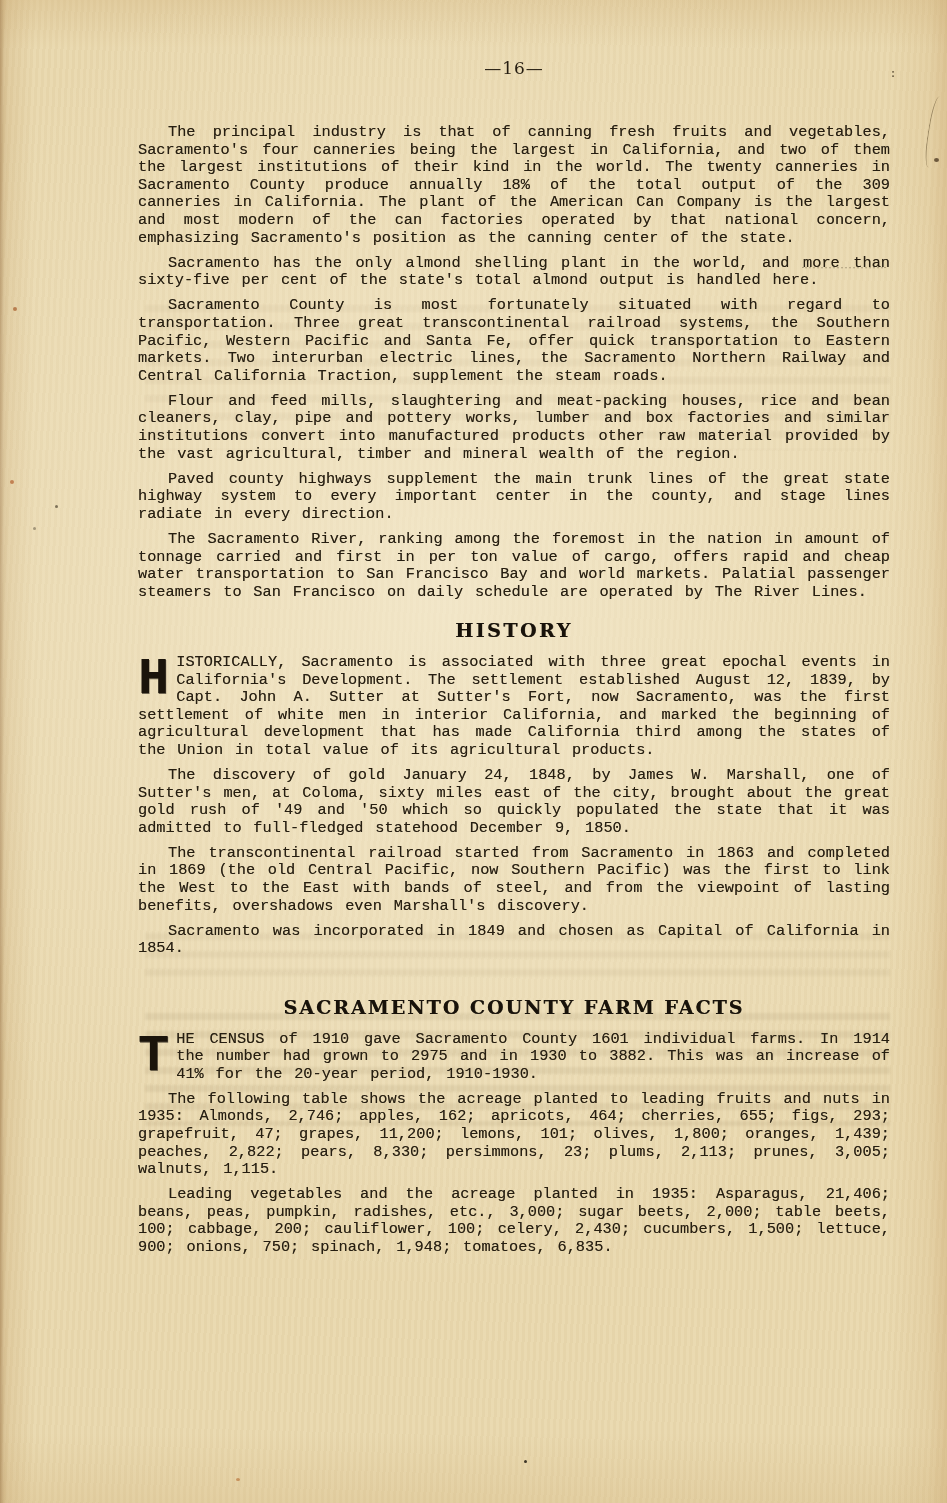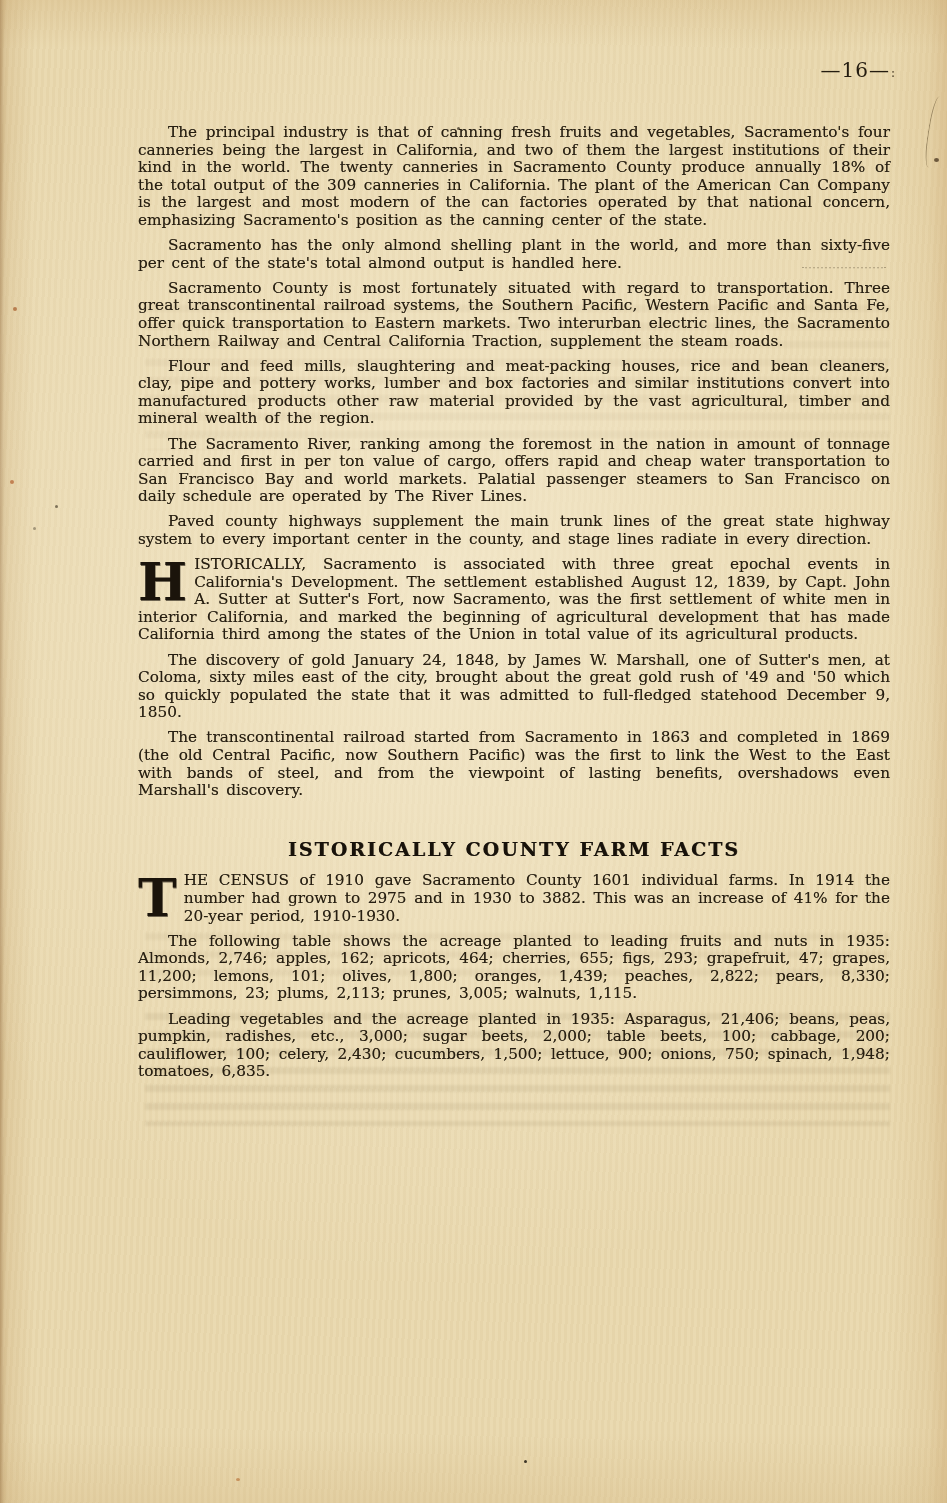--- a/index.html
+++ b/index.html
@@ -10,29 +10,29 @@
       radial-gradient(90% 65% at 47% 40%, rgba(247,238,214,0.65) 0%, rgba(247,238,214,0) 70%),
       linear-gradient(90deg, rgba(146,106,58,0.55) 0px, rgba(178,140,86,0.30) 4px, rgba(196,162,108,0.22) 9px, rgba(0,0,0,0) 34px),
       linear-gradient(270deg, rgba(198,160,104,0.38) 0px, rgba(210,178,124,0.20) 18px, rgba(0,0,0,0) 60px),
       linear-gradient(180deg, rgba(205,172,116,0.30) 0px, rgba(0,0,0,0) 48px),
       linear-gradient(0deg, rgba(208,178,122,0.28) 0px, rgba(0,0,0,0) 70px),
       repeating-linear-gradient(93deg, rgba(255,250,230,0.05) 0 3px, rgba(150,120,70,0.04) 3px 6px),
       #e9d8ae;
   }
   .page-number {
     position:absolute; top:58px; left:138px; width:752px;
-    text-align:right; font-size:20px; color:#241c10; letter-spacing:1px;
+    text-align:center; font-size:17px; color:#241c10; letter-spacing:1px;
   }
   .margin-mark { position:absolute; font-size:12px; color:#4a3c26; }
   .content {
     position:absolute; left:138px; top:124px; width:752px;
     font-size:15.3px; line-height:17.6px; color:#261e11;
     text-align:justify; text-shadow:0 0 0.5px rgba(38,30,17,0.55);
   }
-  .content p { margin:0 0 7.5px; text-indent:30px; word-spacing:2.6px; }
+  .content p { margin:0 0 7.5px; text-indent:30px; word-spacing:2.6px;font-family:Liberation Mono, monospace; }
   .content p.lead { text-indent:0; }
   .section-heading {
     margin:21px 0 14px; text-align:center; text-indent:0;
     font-weight:bold; font-size:19px; letter-spacing:2.5px;
     color:#18120a; text-shadow:0.4px 0.4px 0 rgba(24,18,10,0.7);
   }
   .section-heading.farm { margin-top:41px; letter-spacing:2px; }
   .dropcap {
     float:left; font-weight:bold; font-size:52px; line-height:47px;
     padding:2px 7px 0 0; color:#1b140b;
@@ -69,29 +69,31 @@
 
   <div class="page-number">—16—</div>
   <div class="margin-mark" style="left:891px; top:66px;">:</div>
 
   <div class="content">
 
     <p>The principal industry is that of canning fresh fruits and vegetables, Sacramento's four canneries being the largest in California, and two of them the largest institutions of their kind in the world.  The twenty canneries in Sacramento County produce annually 18% of the total output of the 309 canneries in California.  The plant of the American Can Company is the largest and most modern of the can factories operated by that national concern, emphasizing Sacramento's position as the canning center of the state.</p>
     <p>Sacramento has the only almond shelling plant in the world, and more than sixty-five per cent of the state's total almond output is handled here.</p>
     <p>Sacramento County is most fortunately situated with regard to transportation.  Three great transcontinental railroad systems, the Southern Pacific, Western Pacific and Santa Fe, offer quick transportation to Eastern markets.  Two interurban electric lines, the Sacramento Northern Railway and Central California Traction, supplement the steam roads.</p>
     <p>Flour and feed mills, slaughtering and meat-packing houses, rice and bean cleaners, clay, pipe and pottery works, lumber and box factories and similar institutions convert into manufactured products other raw material provided by the vast agricultural, timber and mineral wealth of the region.</p>
+    <p>Paved county highways supplement the main trunk lines of the great state highway system to every important center in the county, and stage lines radiate in every direction.</p>
     <p>The Sacramento River, ranking among the foremost in the nation in amount of tonnage carried and first in per ton value of cargo, offers rapid and cheap water transportation to San Francisco Bay and world markets.  Palatial passenger steamers to San Francisco on daily schedule are operated by The River Lines.</p>
-    <p>Paved county highways supplement the main trunk lines of the great state highway system to every important center in the county, and stage lines radiate in every direction.</p>
 
+    <h2 class="section-heading">HISTORY</h2>
 
     <p class="lead"><span class="dropcap">H</span><span>ISTORICALLY, Sacramento is associated with three great epochal events in California's Development.  The settlement established August 12, 1839, by Capt. John A. Sutter at Sutter's Fort, now Sacramento, was the first settlement of white men in interior California, and marked the beginning of agricultural development that has made California third among the states of the Union in total value of its agricultural products.</span></p>
     <p>The discovery of gold January 24, 1848, by James W. Marshall, one of Sutter's men, at Coloma, sixty miles east of the city, brought about the great gold rush of '49 and '50 which so quickly populated the state that it was admitted to full-fledged statehood December 9, 1850.</p>
     <p>The transcontinental railroad started from Sacramento in 1863 and completed in 1869 (the old Central Pacific, now Southern Pacific) was the first to link the West to the East with bands of steel, and from the viewpoint of lasting benefits, overshadows even Marshall's discovery.</p>
+    <p>Sacramento was incorporated in 1849 and chosen as Capital of California in 1854.</p>
 
-    <h2 class="section-heading farm">ISTORICALLY COUNTY FARM FACTS</h2>
+    <h2 class="section-heading farm">SACRAMENTO COUNTY FARM FACTS</h2>
 
     <p class="lead"><span class="dropcap">T</span><span>HE CENSUS of 1910 gave Sacramento County 1601 individual farms.  In 1914 the number had grown to 2975 and in 1930 to 3882.  This was an increase of 41% for the 20-year period, 1910-1930.</span></p>
     <p>The following table shows the acreage planted to leading fruits and nuts in 1935: Almonds, 2,746; apples, 162; apricots, 464; cherries, 655; figs, 293; grapefruit, 47; grapes, 11,200; lemons, 101; olives, 1,800; oranges, 1,439; peaches, 2,822; pears, 8,330; persimmons, 23; plums, 2,113; prunes, 3,005; walnuts, 1,115.</p>
     <p>Leading vegetables and the acreage planted in 1935:  Asparagus, 21,406; beans, peas, pumpkin, radishes, etc., 3,000; sugar beets, 2,000; table beets, 100; cabbage, 200; cauliflower, 100; celery, 2,430; cucumbers, 1,500; lettuce, 900; onions, 750; spinach, 1,948; tomatoes, 6,835.</p>
 
   </div>
 
   <div class="dotrow"></div>
   <div class="fiber"></div>
 

